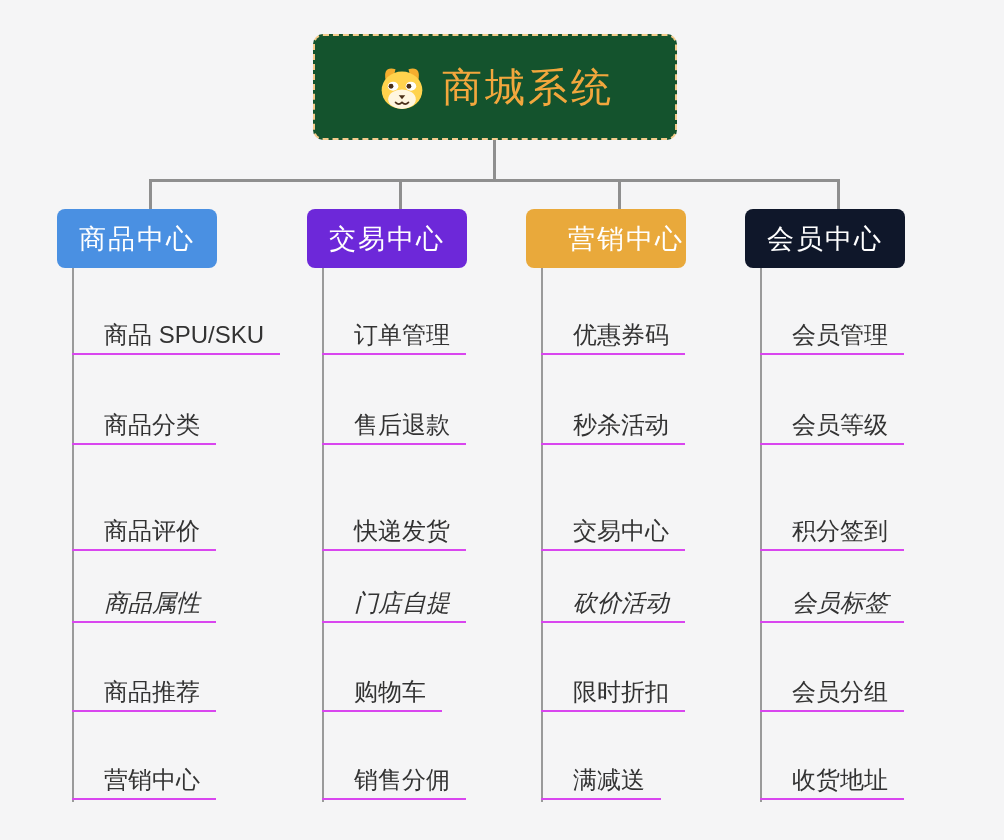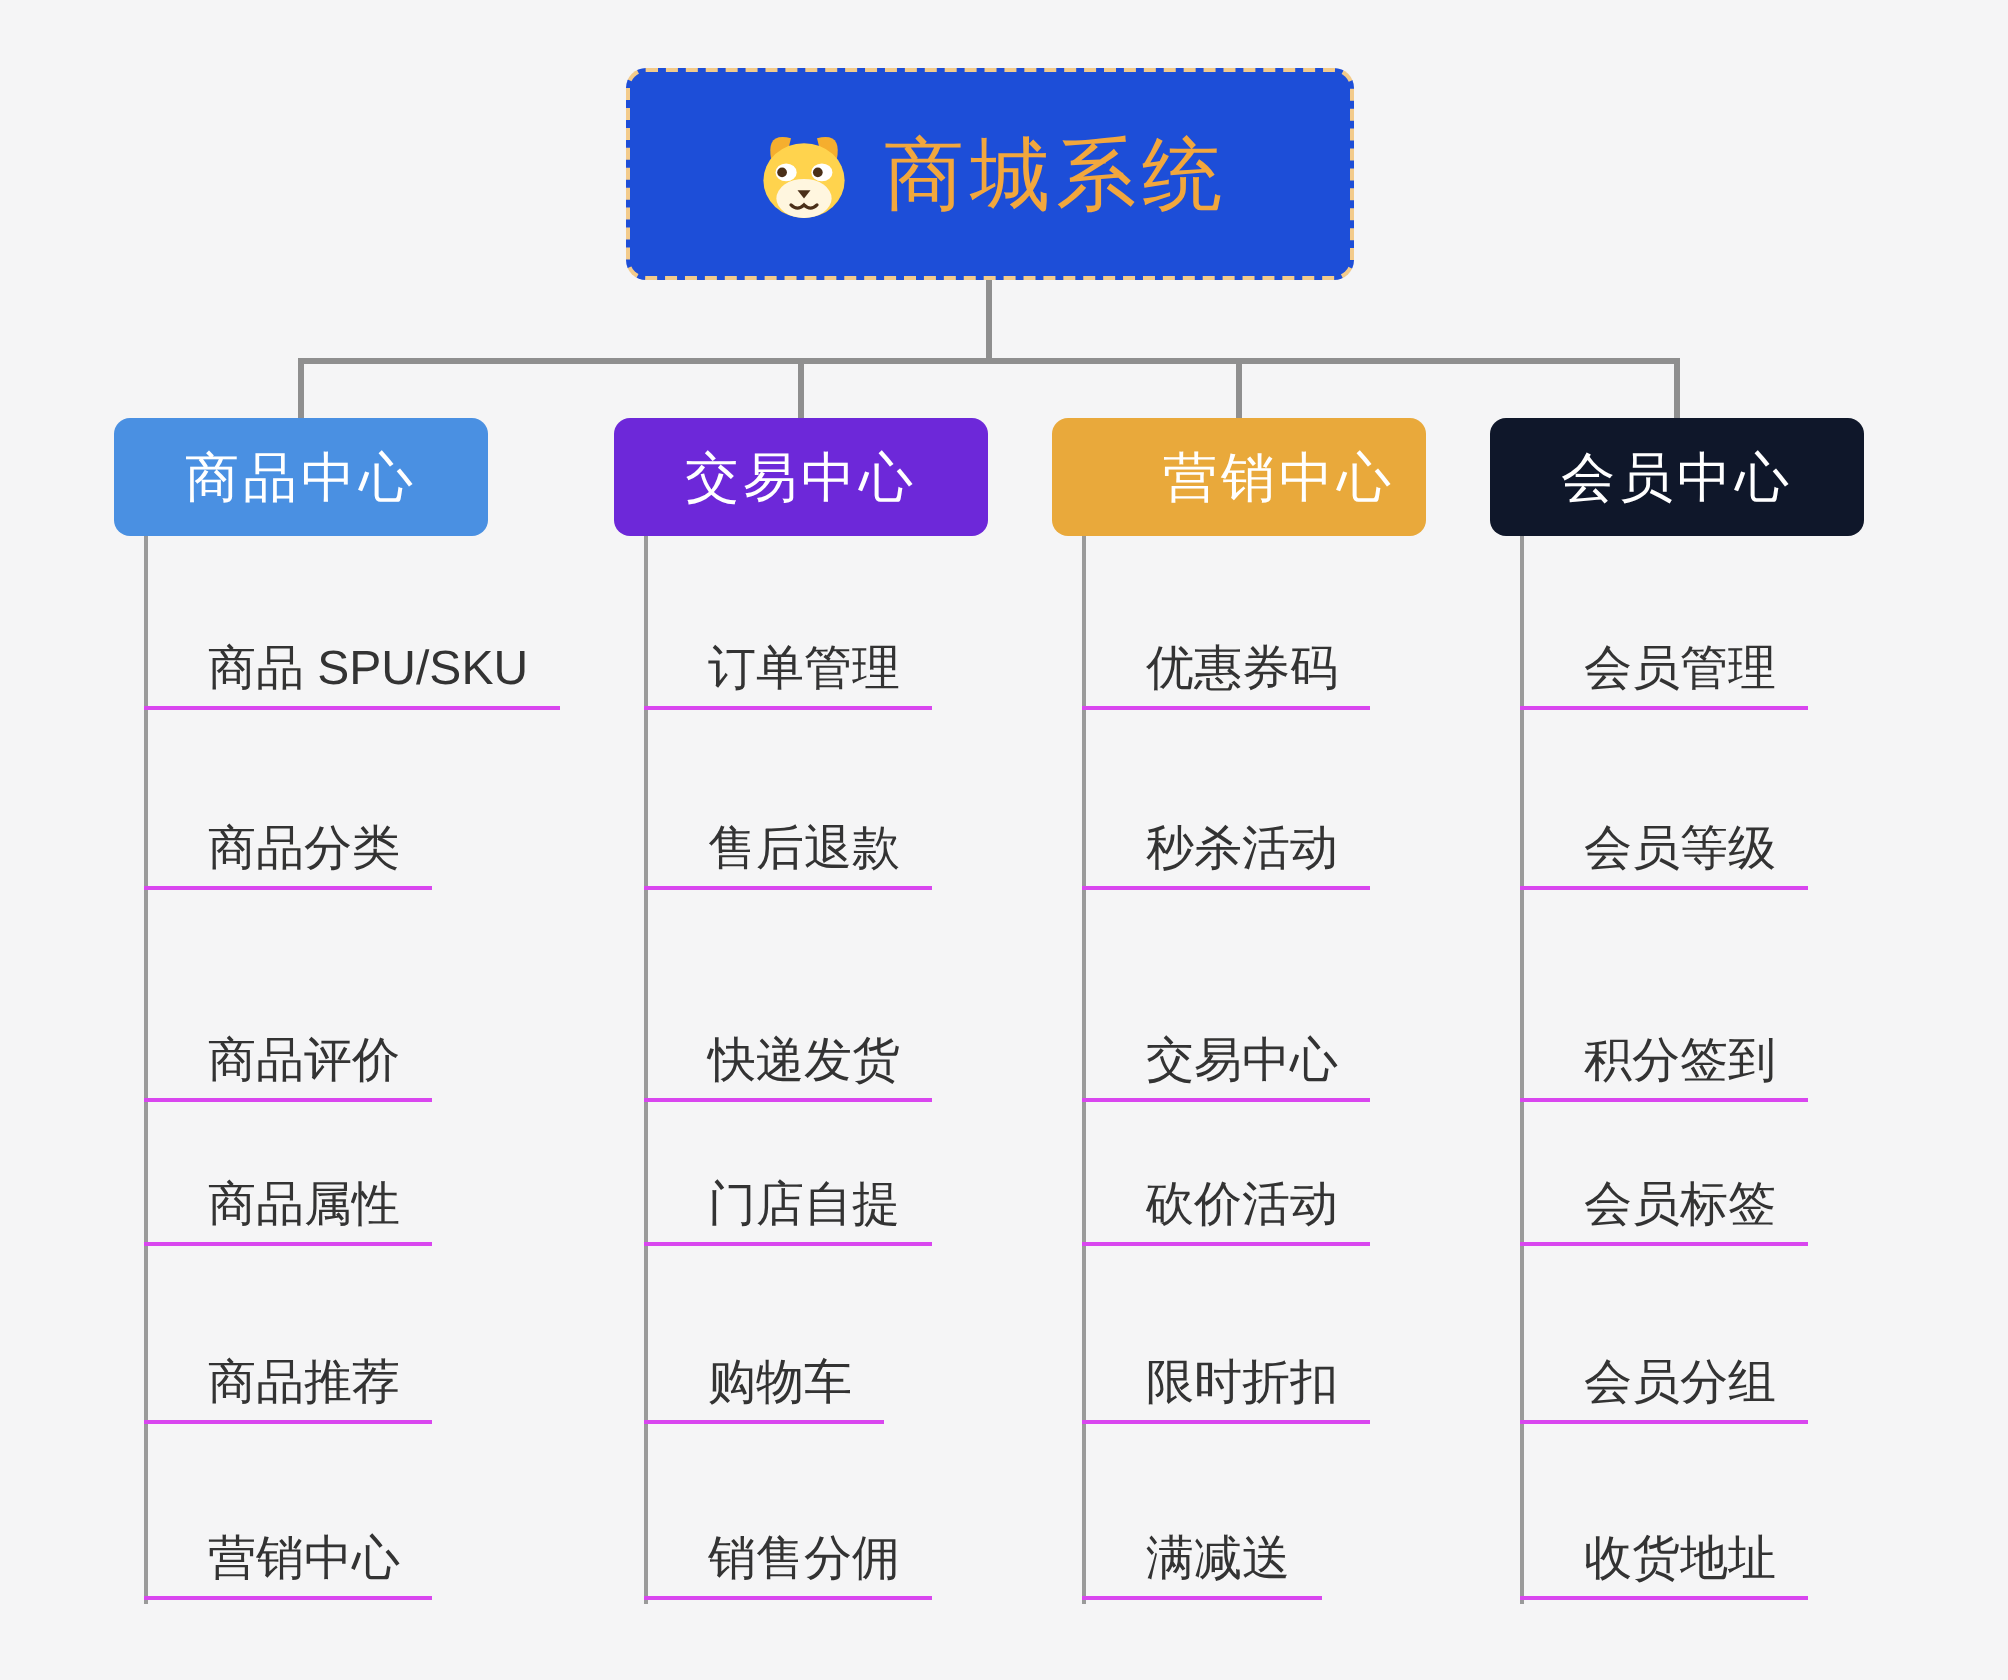--- a/index.html
+++ b/index.html
@@ -20,21 +20,21 @@
   .drop        { top: 179px; height: 31px; }
   #drop-0 { left: 149px; }
   #drop-1 { left: 399px; }
   #drop-2 { left: 618px; }
   #drop-3 { left: 837px; }
 
   
   .root-node {
     position: absolute; left: 313px; top: 34px;
     width: 364px; height: 106px;
-    background: #1d4ed8;
+    background: #14532d;
     border: 2px dashed #f3cb8b;
     border-radius: 10px;
     box-sizing: border-box;
     display: flex; align-items: center; justify-content: center;
     gap: 14px;
   }
   .root-node .title {
     font-size: 40px; color: #f2a73d; letter-spacing: 3px;
     white-space: nowrap;
   }
@@ -42,21 +42,21 @@
 
   
   .column { position: absolute; top: 209px; width: 187px; }
   #col-0 { left: 57px; }
   #col-1 { left: 307px; }
   #col-2 { left: 526px; }
   #col-3 { left: 745px; }
 
   .branch-node {
     position: absolute; left: 0; top: 0;
-    width: 187px; height: 59px;
+    width: 160px; height: 59px;
     border-radius: 8px;
     color: #ffffff; font-size: 27px;
     display: flex; align-items: center; justify-content: center;
     letter-spacing: 2px;
     box-sizing: border-box;
   }
   .col-line {
     position: absolute; left: 15px; top: 59px;
     width: 2px; height: 534px;
     background: #9a9a9a;
@@ -66,21 +66,21 @@
     height: 36px; line-height: 36px;
     padding: 0 16px 0 32px;
     font-size: 24px; color: #333333;
     border-bottom: 2px solid #d946ef;
     white-space: nowrap;
   }
   
   .leaf.r0 { top: 108px; }
   .leaf.r1 { top: 198px; }
   .leaf.r2 { top: 304px; }
-  .leaf.r3 { top: 376px; }
+  .leaf.r3 { top: 376px; font-style: italic; }
   .leaf.r4 { top: 465px; }
   .leaf.r5 { top: 553px; }
 </style>
 </head>
 <body>
 
 <div class="canvas">
 
   <div class="line v" id="root-stub"></div>
   <div class="line h" id="bus"></div>

